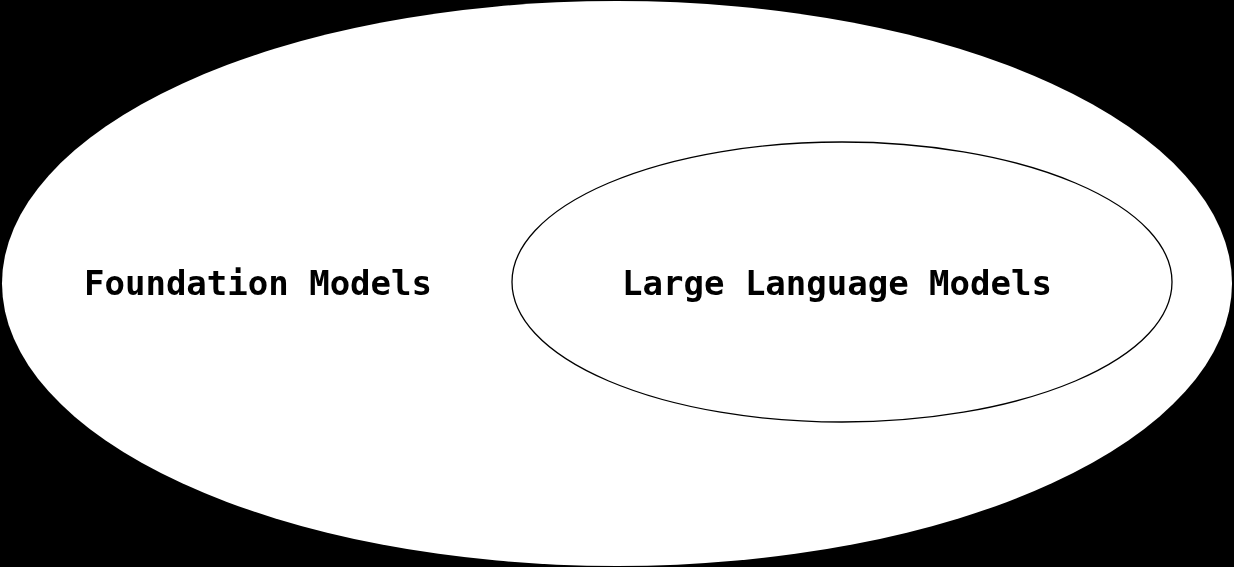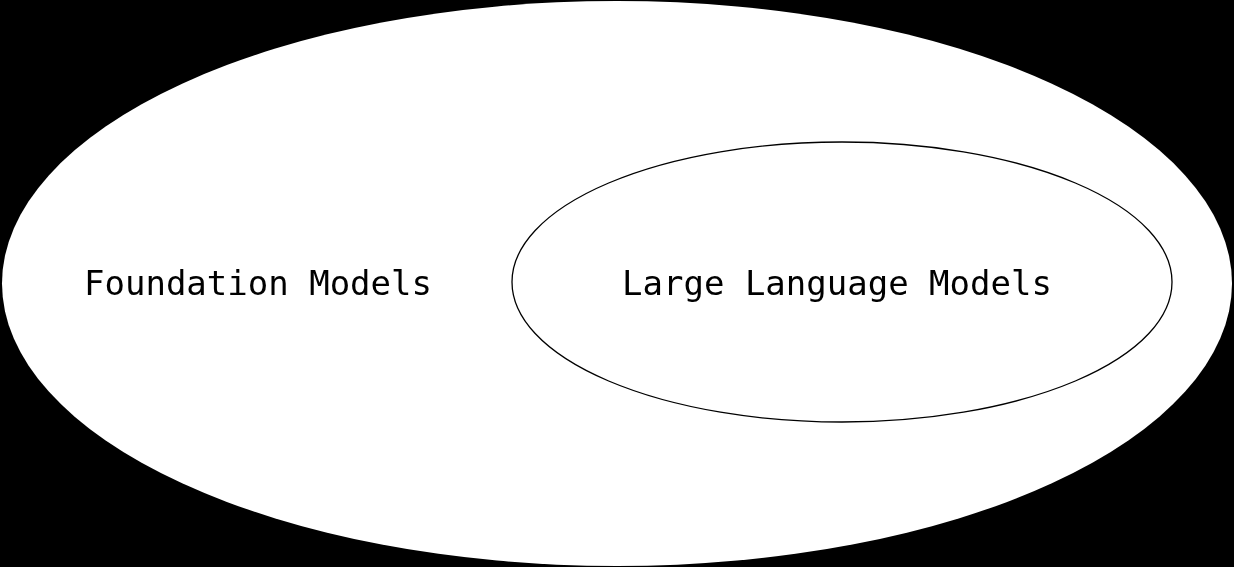--- a/index.html
+++ b/index.html
@@ -7,20 +7,21 @@
     padding: 0;
     width: 1234px;
     height: 567px;
     overflow: hidden;
     background: #000000;
   }
   .canvas {
     position: relative;
     width: 1234px;
     height: 567px;
+    font-weight: bold;
   }
   svg.diagram {
     display: block;
     width: 1234px;
     height: 567px;
   }
   text.set-label {
     font-family: "DejaVu Sans Mono", monospace;
     font-size: 34px;
     letter-spacing: 0px;

